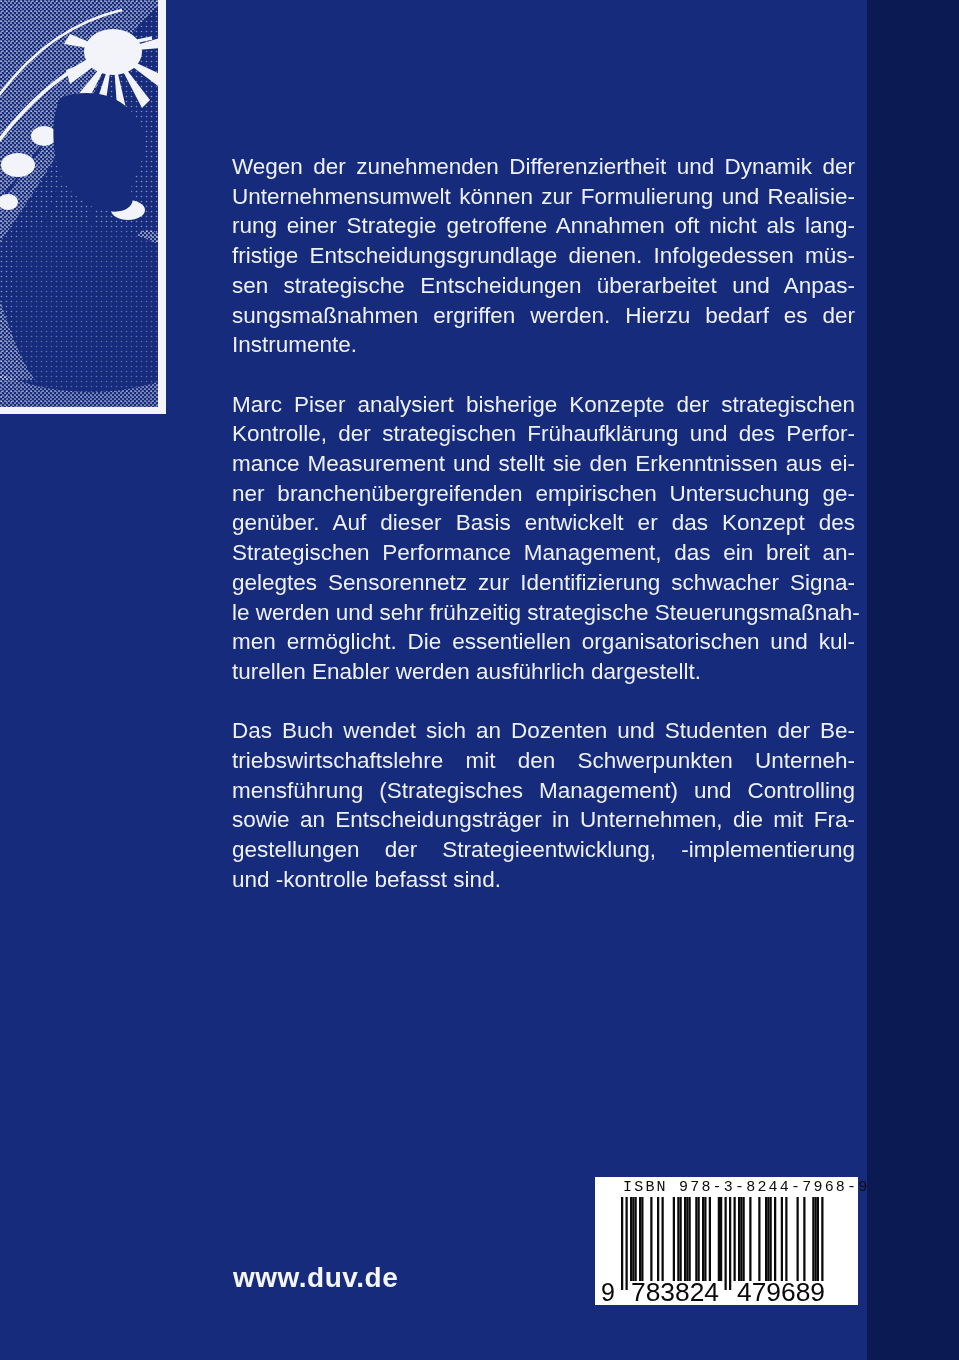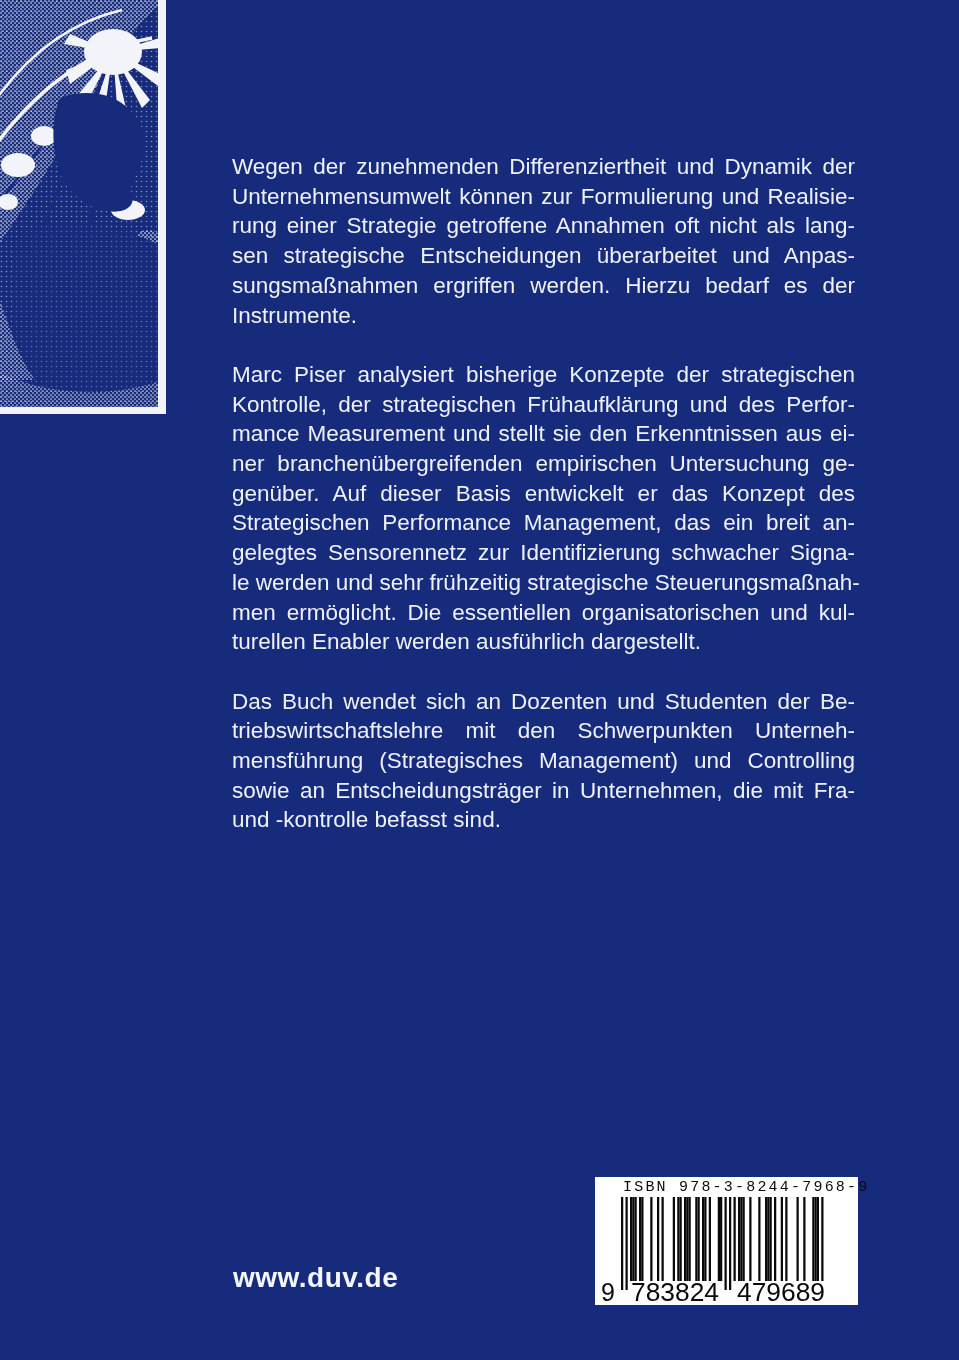--- a/index.html
+++ b/index.html
@@ -1,20 +1,20 @@
 <!DOCTYPE html>
 <html><head>
 <meta charset="utf-8">
 <style>
   html, body { margin: 0; padding: 0; }
   body { background: #0b1a52; font-family: "Liberation Sans", "DejaVu Sans", sans-serif; }
 
   .page {
     position: relative;
-    width: 959px;
+    width: 867px;
     height: 1360px;
     background: #172b7d;
     overflow: hidden;
   }
 
   
   .globe {
     position: absolute;
     left: 0; top: 0;
     width: 166px; height: 414px;
@@ -154,20 +154,21 @@
       <rect x="158" y="0" width="8" height="414" fill="#f2f4fa"></rect>
       <rect x="0" y="407" width="166" height="7" fill="#f2f4fa"></rect>
     </svg>
   </div>
 
   <div class="blurb" id="blurb">
       <div class="para">
         <div class="line">Wegen der zunehmenden Differenziertheit und Dynamik der</div>
         <div class="line">Unternehmensumwelt können zur Formulierung und Realisie-</div>
         <div class="line">rung einer Strategie getroffene Annahmen oft nicht als lang-</div>
+        <div class="line">fristige Entscheidungsgrundlage dienen. Infolgedessen müs-</div>
         <div class="line">sen strategische Entscheidungen überarbeitet und Anpas-</div>
         <div class="line">sungsmaßnahmen ergriffen werden. Hierzu bedarf es der</div>
         <div class="line last">Instrumente.</div>
       </div>
       <div class="para">
         <div class="line">Marc Piser analysiert bisherige Konzepte der strategischen</div>
         <div class="line">Kontrolle, der strategischen Frühaufklärung und des Perfor-</div>
         <div class="line">mance Measurement und stellt sie den Erkenntnissen aus ei-</div>
         <div class="line">ner branchenübergreifenden empirischen Untersuchung ge-</div>
         <div class="line">genüber. Auf dieser Basis entwickelt er das Konzept des</div>
@@ -175,20 +176,21 @@
         <div class="line">gelegtes Sensorennetz zur Identifizierung schwacher Signa-</div>
         <div class="line">le werden und sehr frühzeitig strategische Steuerungsmaßnah-</div>
         <div class="line">men ermöglicht. Die essentiellen organisatorischen und kul-</div>
         <div class="line last">turellen Enabler werden ausführlich dargestellt.</div>
       </div>
       <div class="para">
         <div class="line">Das Buch wendet sich an Dozenten und Studenten der Be-</div>
         <div class="line">triebswirtschaftslehre mit den Schwerpunkten Unterneh-</div>
         <div class="line">mensführung (Strategisches Management) und Controlling</div>
         <div class="line">sowie an Entscheidungsträger in Unternehmen, die mit Fra-</div>
+        <div class="line">gestellungen der Strategieentwicklung, -implementierung</div>
         <div class="line last">und -kontrolle befasst sind.</div>
       </div>
     </div>
 
 
   <div class="barcode-box">
     <div class="barcode-header">ISBN 978-3-8244-7968-9</div>
     <svg id="barcode-svg" width="263" height="106" viewBox="0 0 263 106" xmlns="http://www.w3.org/2000/svg">
         <rect x="26.00" y="0" width="2.25" height="93" fill="#0a0a0a"></rect>
         <rect x="30.50" y="0" width="2.25" height="93" fill="#0a0a0a"></rect>

